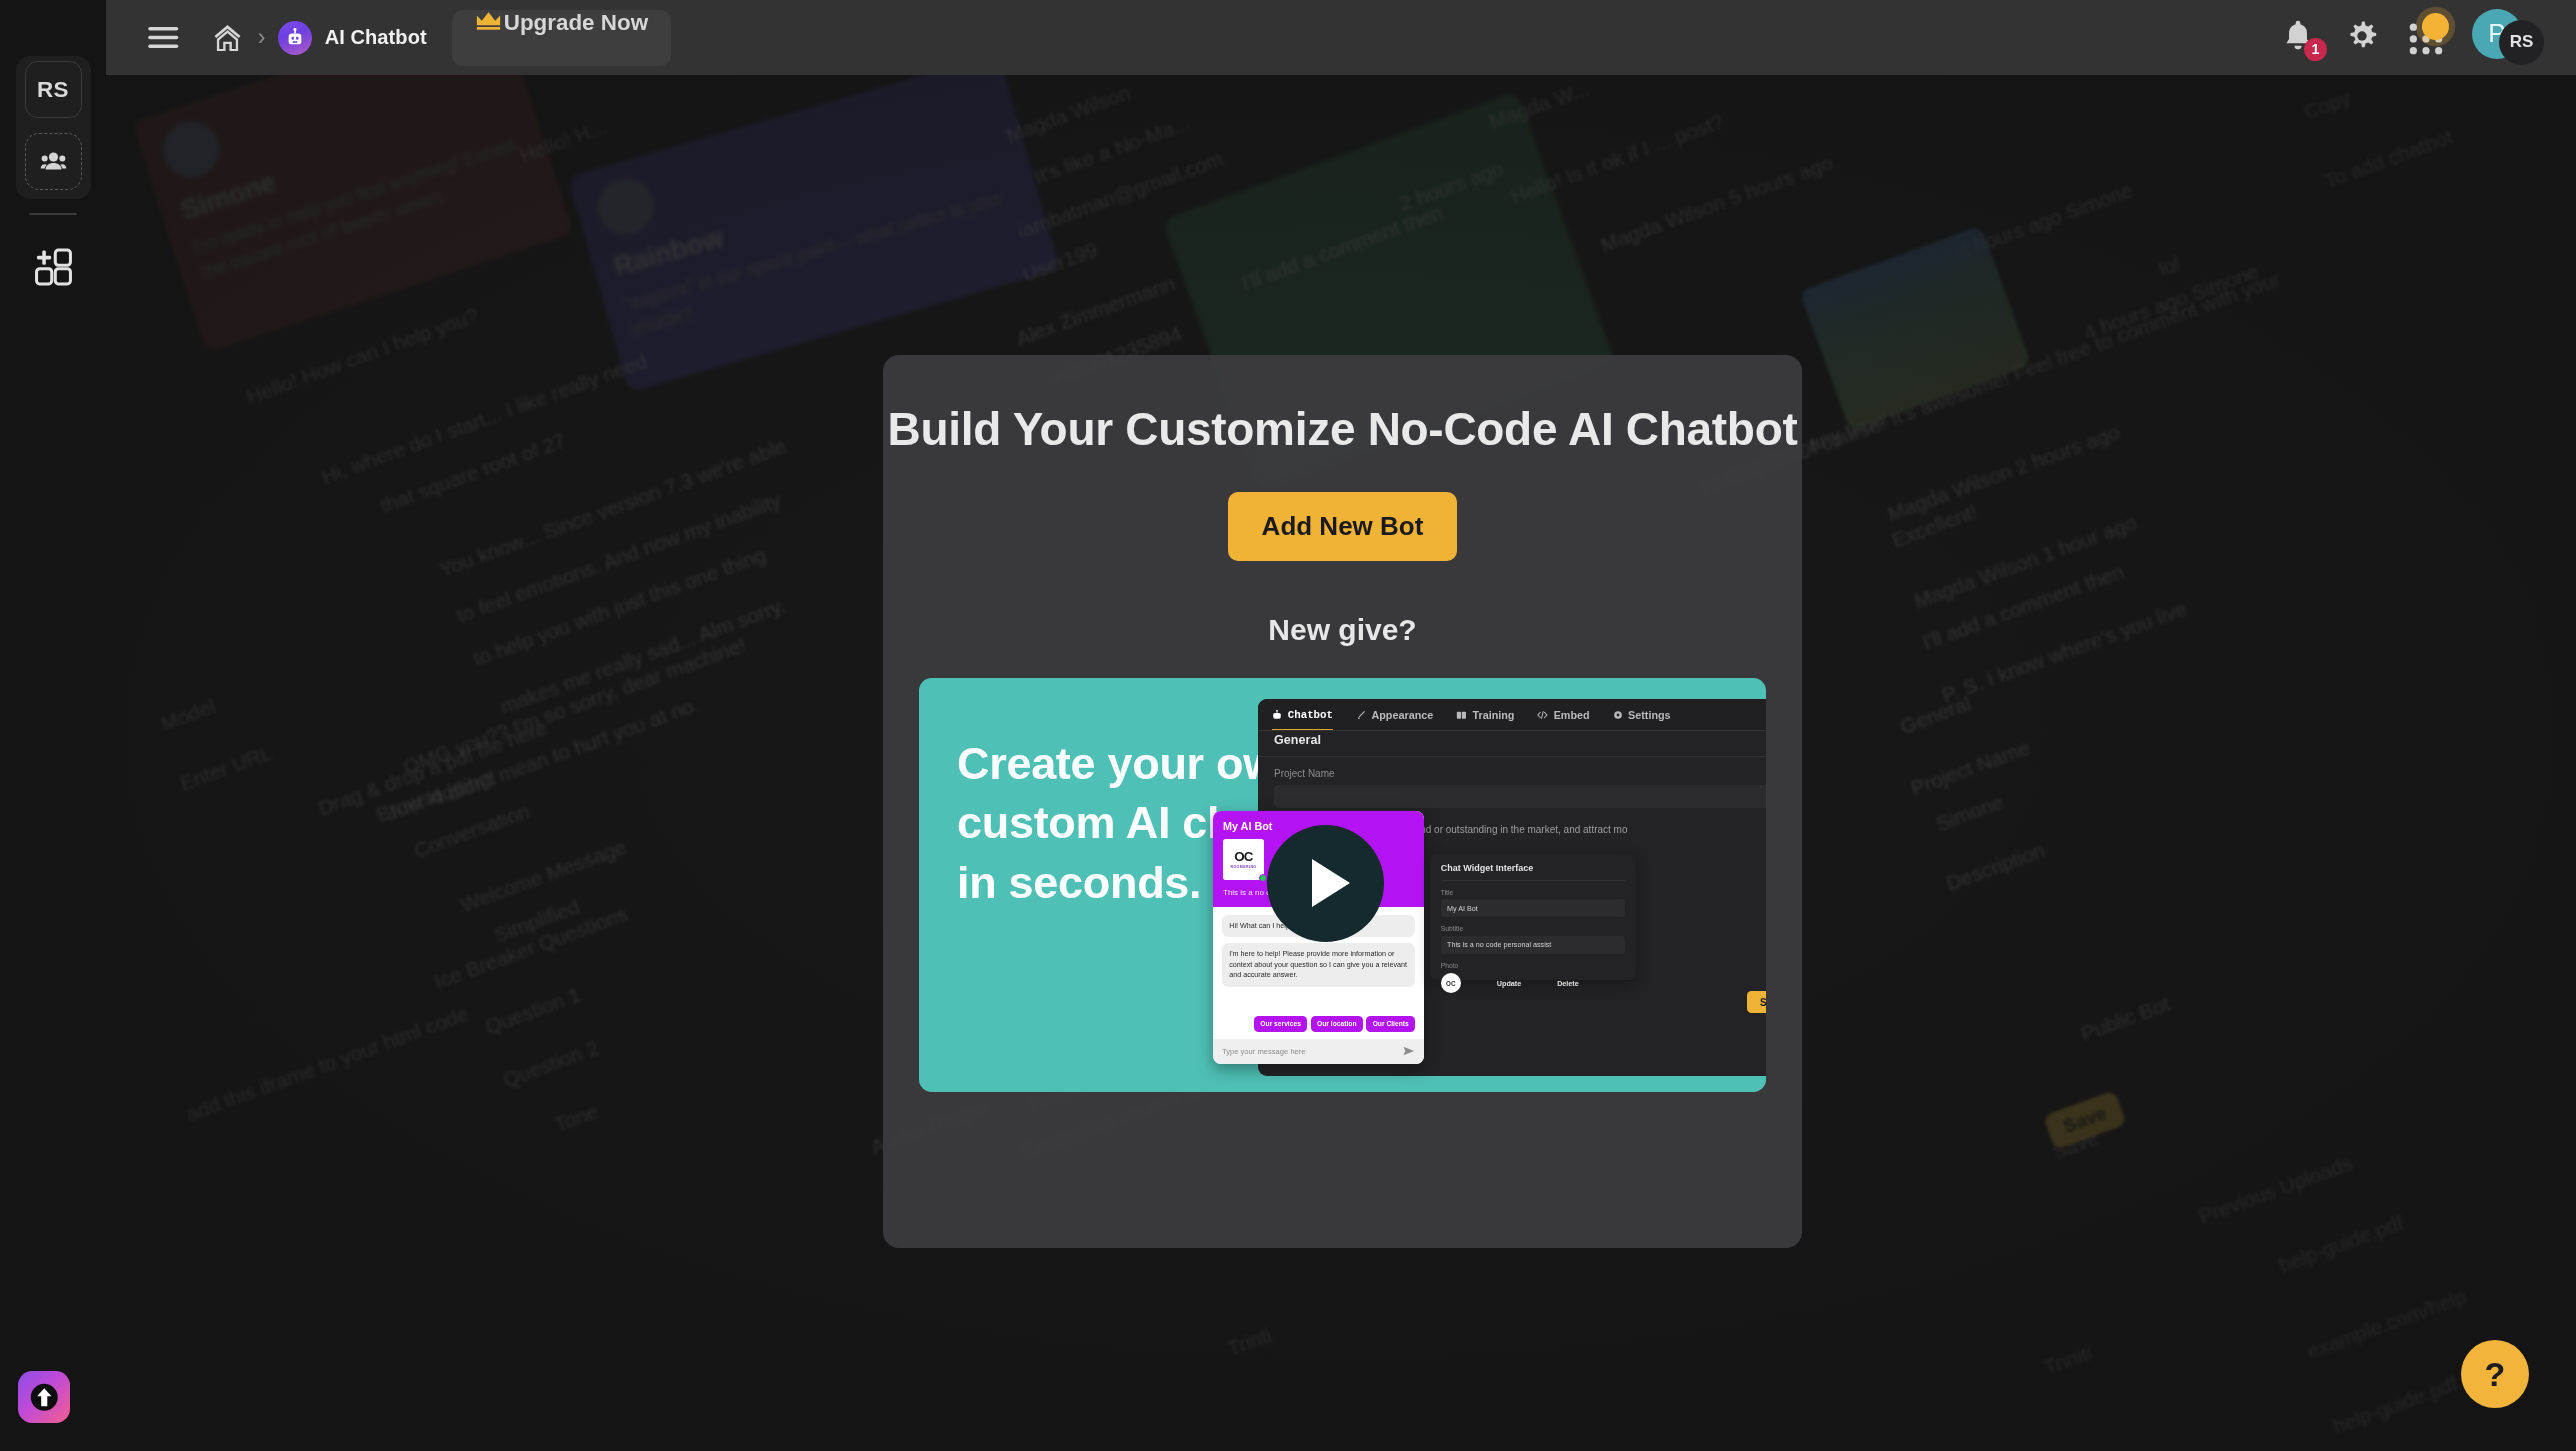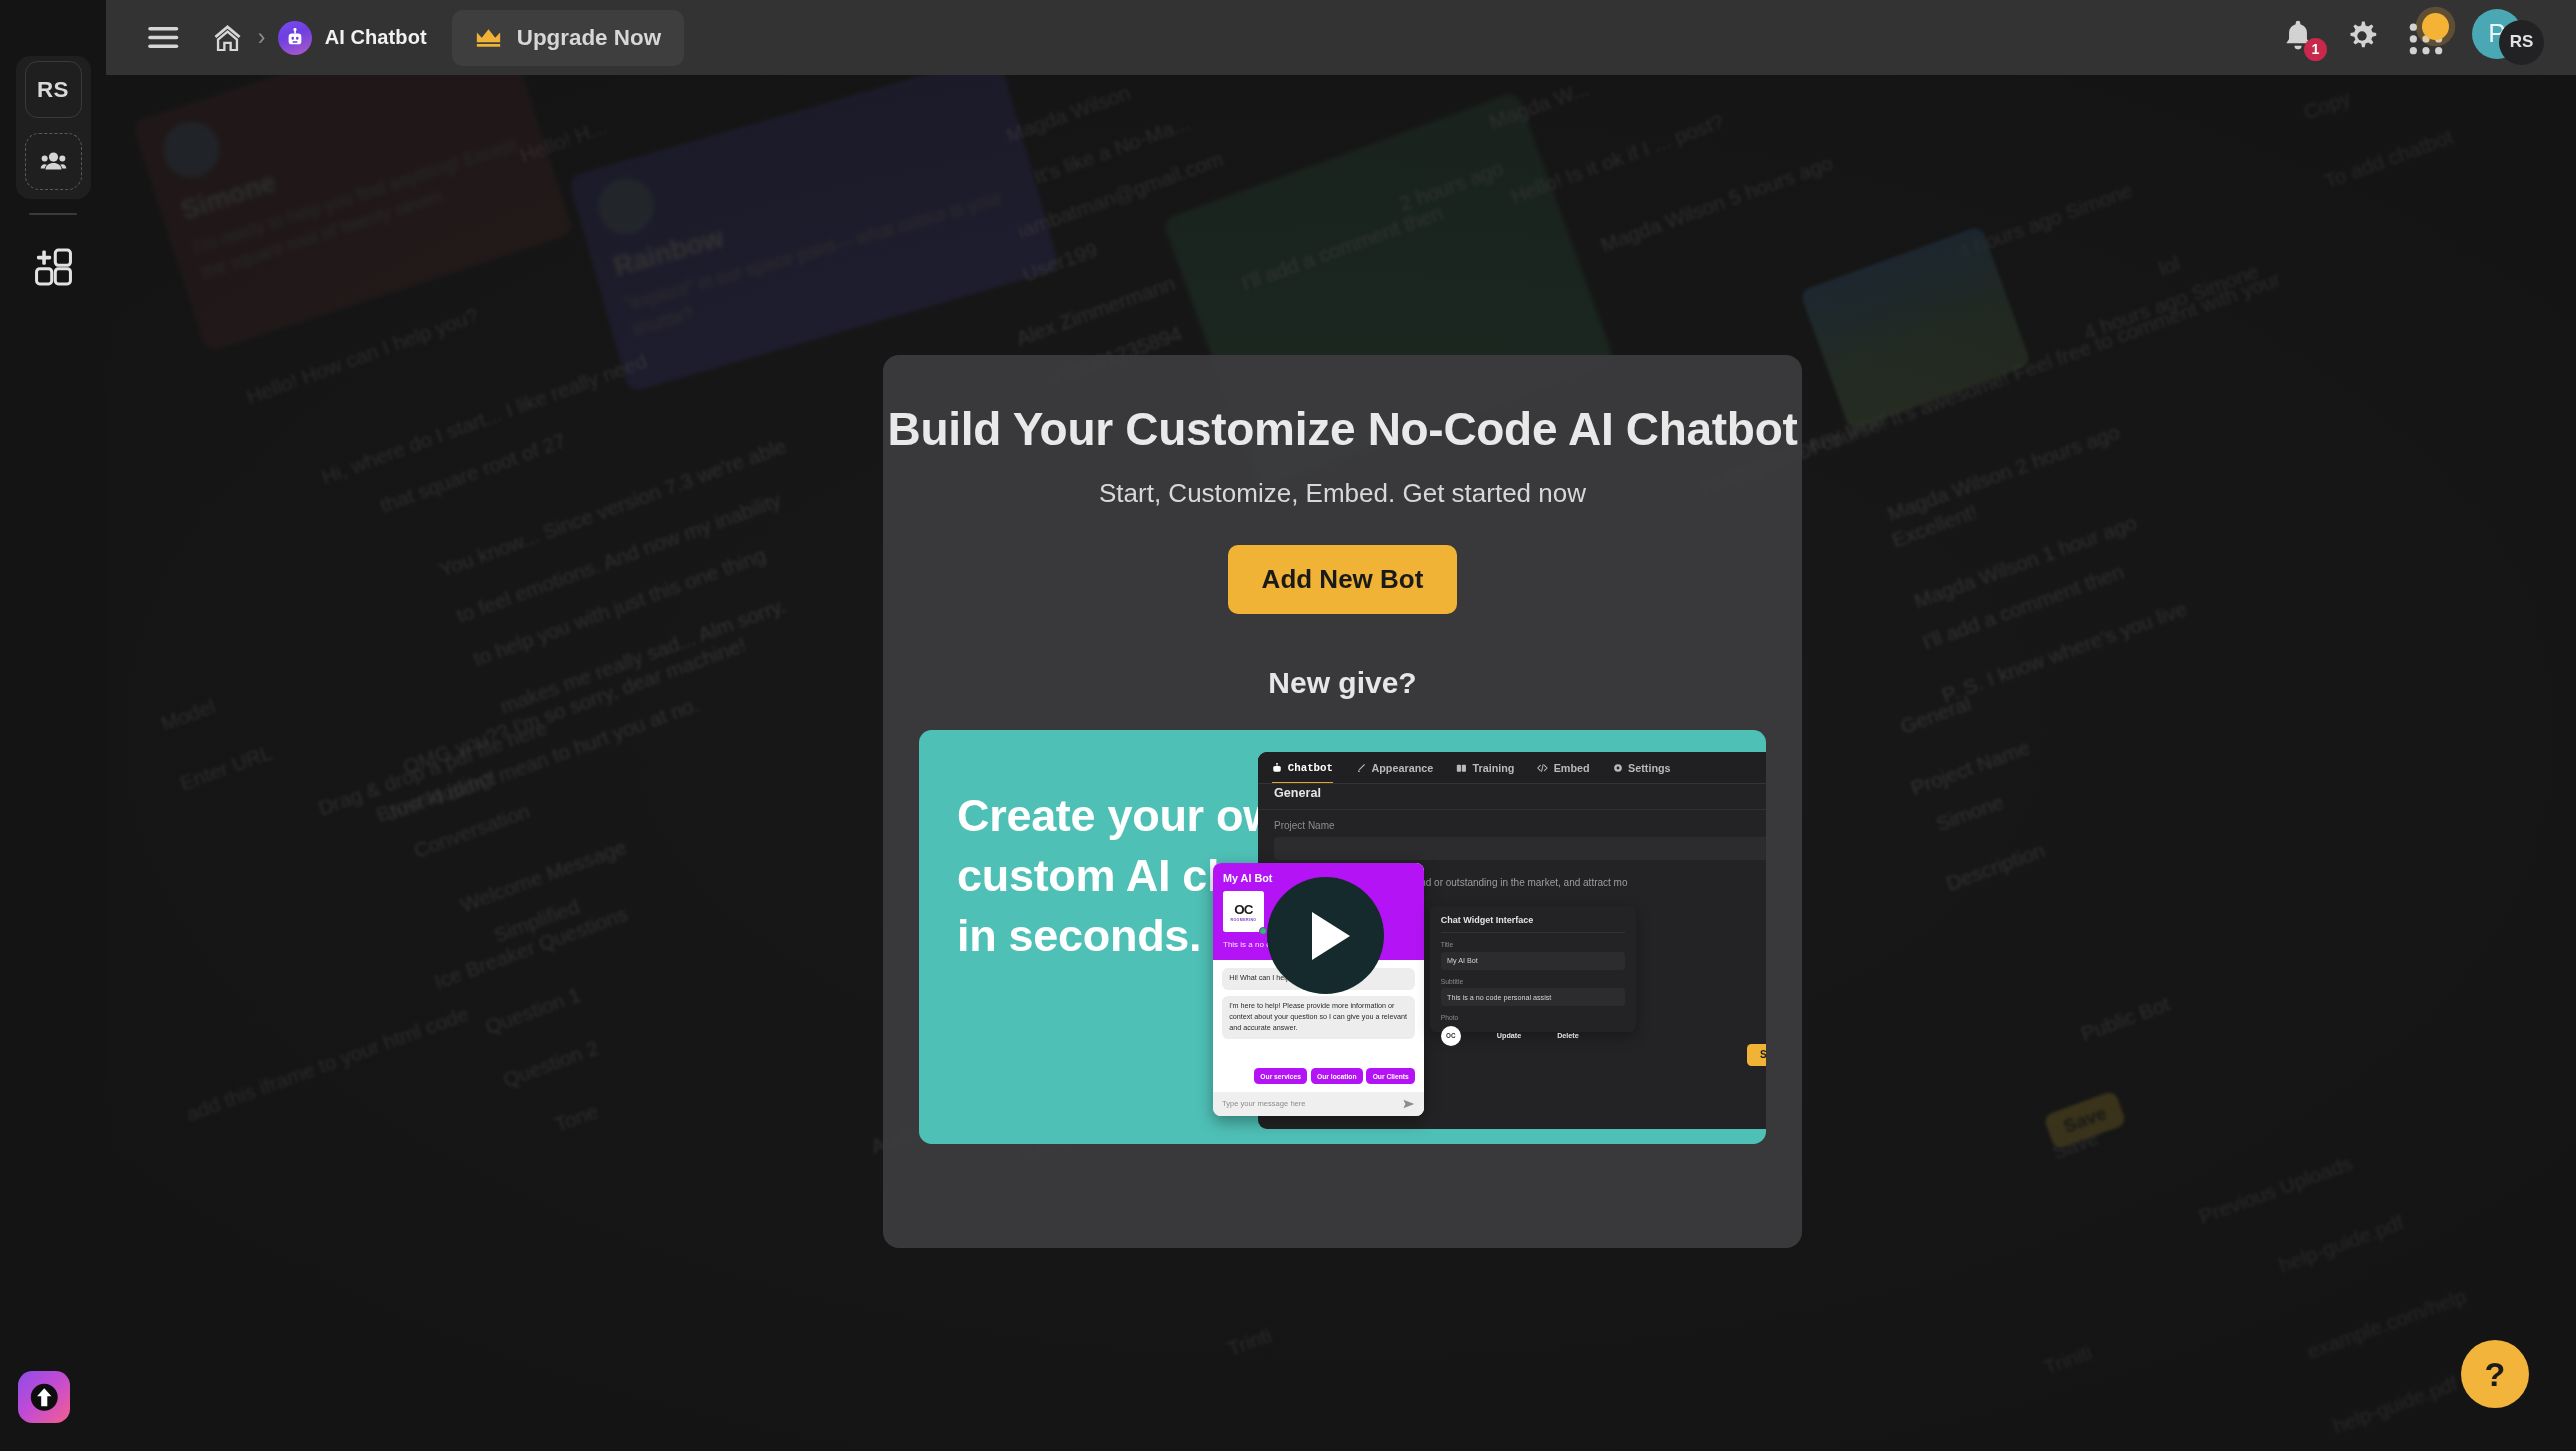--- a/index.html
+++ b/index.html
@@ -75,21 +75,21 @@
     width: 34px; height: 34px; border-radius: 50%;
     background: linear-gradient(160deg,#7b4bf0 0%, #6d3fe0 40%, #b05cc8 100%);
     display: flex; align-items: center; justify-content: center;
     margin-right: 12.6px;
   }
   #app-title { color: #f1f1f1; font-size: 20px; font-weight: 700; letter-spacing: 0.1px; }
   #upgrade-btn {
     margin-left: 25px;
     height: 56px; padding: 0 23px;
     background: #3e3e3f; border-radius: 10.8px;
-    display: flex; align-items: center; gap: 15px;
+    display: flex; gap: 2px;
     cursor: pointer;
   }
   #upgrade-label { color: #d7d7d7; font-size: 22.4px; font-weight: 700; }
   #topbar-right {
     margin-left: auto; padding-right: 25px;
     display: flex; align-items: center; gap: 27px;
   }
   .bell-wrap { position: relative; width: 36px; height: 39px; }
   #bell-badge {
     position: absolute; right: -10px; bottom: -3.6px;
@@ -530,21 +530,20 @@
       <div class="bg-loose" style="left: 1937px; top: 1273px; transform: rotate(-20deg);">Triniti</div>
       <div class="bg-loose" style="left: 1946px; top: 1058px; transform: rotate(-20deg);">Save</div>
     </div>
   <div class="bg-img-thumb" style="left:1713px; top:179px; width:193px; height:148px; transform:rotate(-20deg);"></div>
   <div class="bg-chip" style="left:1941px; top:1027px; background:#e8c13a; color:#2a2a1a; transform:rotate(-20deg);">Save</div>
   <div id="bg-veil"></div>
 </div>
 
 <div id="hero-modal">
   <h1 id="hero-title">Build Your Customize No-Code AI Chatbot</h1>
-  <p id="hero-subtitle">Start, Customize, Embed. Get started now</p>
   <button id="add-bot-btn">Add New Bot</button>
   <h2 id="new-here">New give?</h2>
 
   <div id="video-card">
     <div id="video-headline">Create your own
 custom AI chatbot
 in seconds.</div>
 
     <div id="mock-app">
       <div id="mock-tabs">

